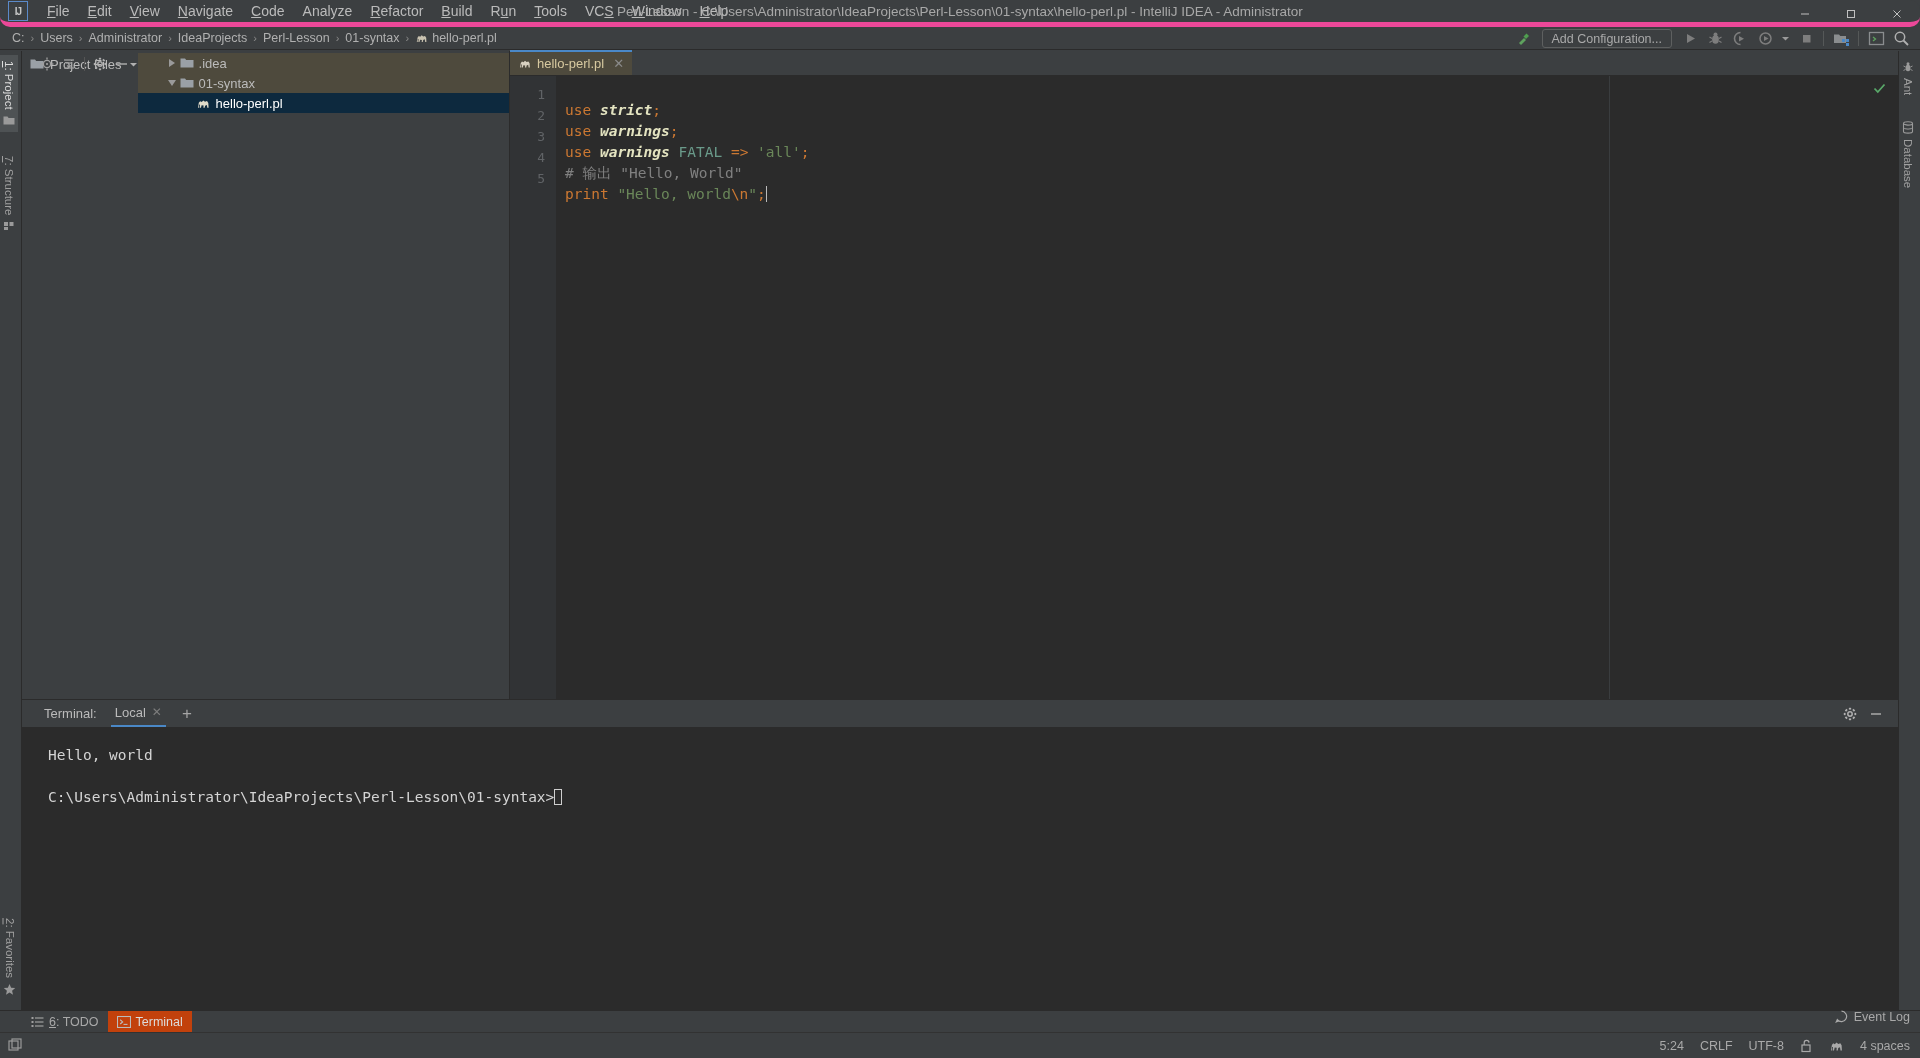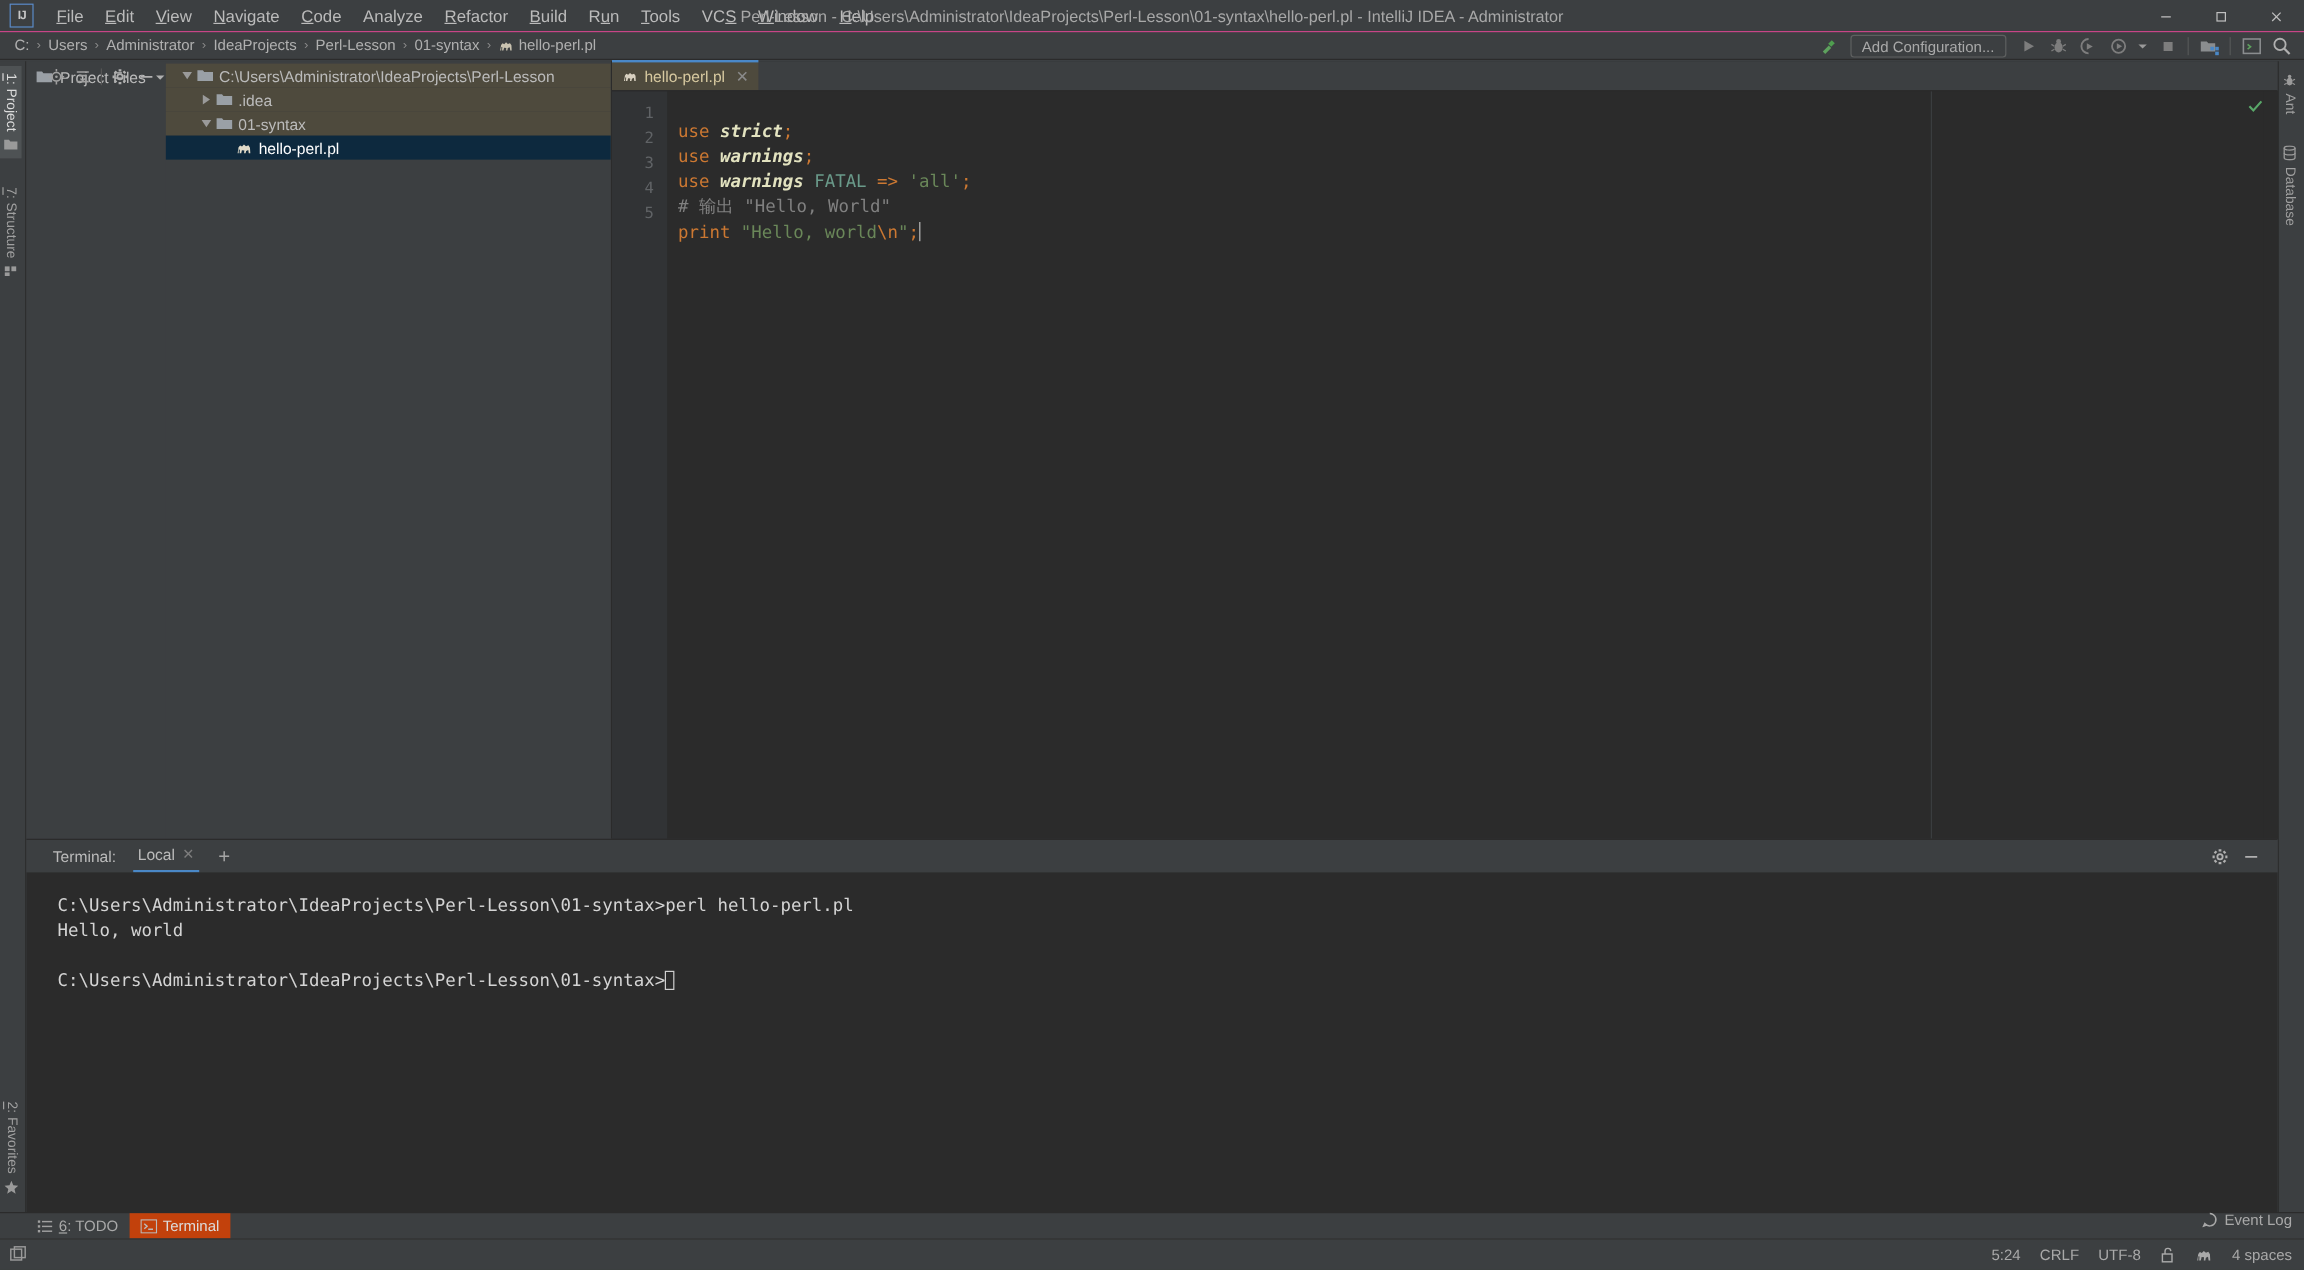--- a/index.html
+++ b/index.html
@@ -12,21 +12,22 @@
   }
   body { position: relative; }
 
   
   #menubar {
     height: 27px;
     background: #3c3f41;
     display: flex;
     align-items: center;
     position: relative;
-    border-bottom: 1px solid #ec4899;
+    border-bottom: 5px solid #ec4899;
+    border-radius: 10px;
   }
   .ij-logo {
     width: 20px; height: 20px;
     margin-left: 8px; margin-right: 10px;
     border: 1px solid #5b8ac9;
     background: #3c3f41;
     color: #c7c7c7;
     font-size: 10px; font-weight: bold;
     display: flex; align-items: center; justify-content: center;
     letter-spacing: -1px;
@@ -636,32 +637,20 @@
             </span>
             <span class="hdr-icon">
               <svg width="14" height="14" viewBox="0 0 14 14">
                   <line x1="2" y1="7" x2="12" y2="7" stroke="#b0b0b0" stroke-width="1.4"></line>
                 </svg>
             </span>
           </div>
         </div>
         <div id="project-tree">
             <div class="tree-row hl">
-              <span style="display:inline-block;width:10px"></span>
-              <span class="tw">
-                <span class="tri open"></span>
-              </span>
-              <span class="folder-ic">
-                <svg width="14" height="12" viewBox="0 0 14 12">
-                  <path d="M0.5 1.5 L5 1.5 L6.2 3 L13.5 3 L13.5 10.5 L0.5 10.5 Z" fill="#9aa0a6"></path>
-                </svg>
-              </span>
-              <span>C:\Users\Administrator\IdeaProjects\Perl-Lesson</span>
-            </div>
-            <div class="tree-row hl">
               <span style="display:inline-block;width:26px"></span>
               <span class="tw">
                 <span class="tri"></span>
               </span>
               <span class="folder-ic">
                 <svg width="14" height="12" viewBox="0 0 14 12">
                   <path d="M0.5 1.5 L5 1.5 L6.2 3 L13.5 3 L13.5 10.5 L0.5 10.5 Z" fill="#9aa0a6"></path>
                 </svg>
               </span>
               <span>.idea</span>
@@ -754,21 +743,20 @@
             </svg>
           </span>
           <span class="hdr-icon">
             <svg width="14" height="14" viewBox="0 0 14 14">
                 <line x1="2" y1="7" x2="12" y2="7" stroke="#b0b0b0" stroke-width="1.4"></line>
               </svg>
           </span>
         </div>
       </div>
       <div id="term-body">
-          <div class="tline">C:\Users\Administrator\IdeaProjects\Perl-Lesson\01-syntax&gt;perl hello-perl.pl</div>
           <div class="tline">Hello, world</div>
           <div class="tblank"></div>
           <div class="tline">C:\Users\Administrator\IdeaProjects\Perl-Lesson\01-syntax&gt;<span id="term-caret"></span></div>
         </div>
     </div>
   </div>
 </div>
 
 <div id="tool-row">
   <div class="bbtn">

